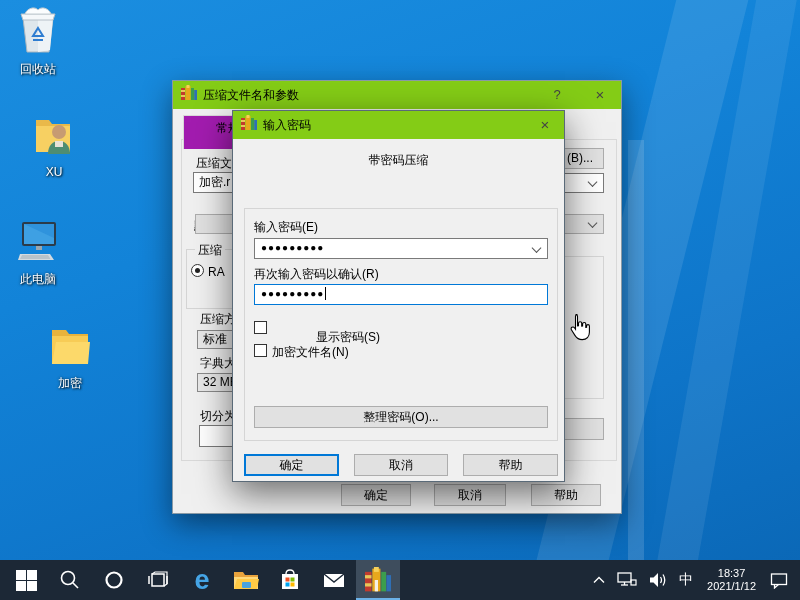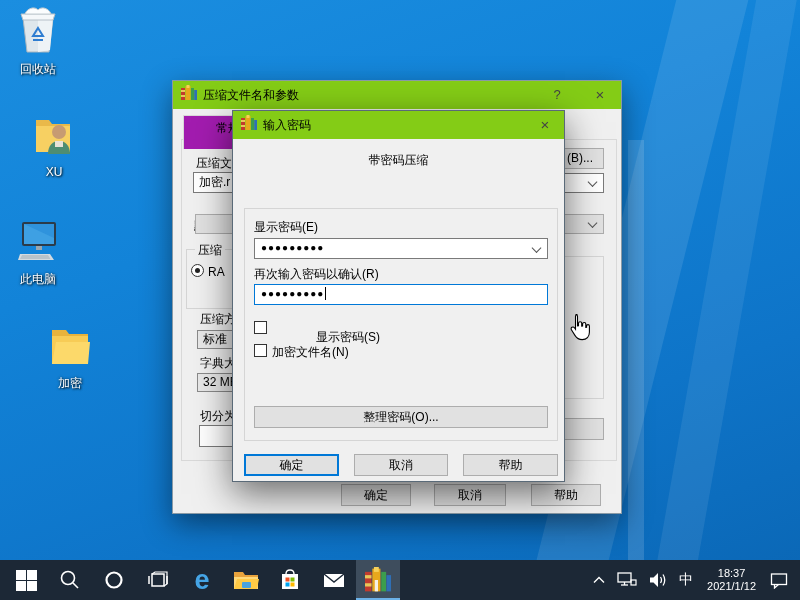--- a/index.html
+++ b/index.html
@@ -205,21 +205,21 @@
       </svg>
     </span>
     <span class="ttxt">输入密码</span>
   </div>
   <div class="tbtn" style="right:10px;font-size:15px;">×</div>
 
   <div class="heading">带密码压缩</div>
 
   <div class="gbox" style="left:11px;top:97px;width:314px;height:233px;"></div>
 
-  <div class="lab" style="left:21px;top:108px;">显示密码(E)</div>
+  <div class="lab" style="left:21px;top:108px;">输入密码(E)</div>
   <div class="field" style="left:21px;top:127px;width:294px;height:21px;line-height:19px;padding-left:6px;">
     <span class="dots">●●●●●●●●●</span>
     <span class="combo-chev"></span>
   </div>
 
   <div class="lab" style="left:21px;top:155px;">再次输入密码以确认(R)</div>
   <div class="field" style="left:21px;top:173px;width:294px;height:21px;line-height:18px;padding-left:6px;border:1px solid #0078d7;">
     <span class="dots">●●●●●●●●●</span><span class="caret"></span>
   </div>
 

